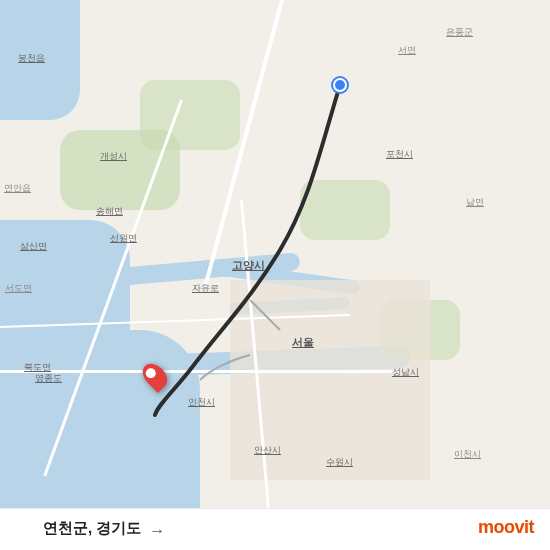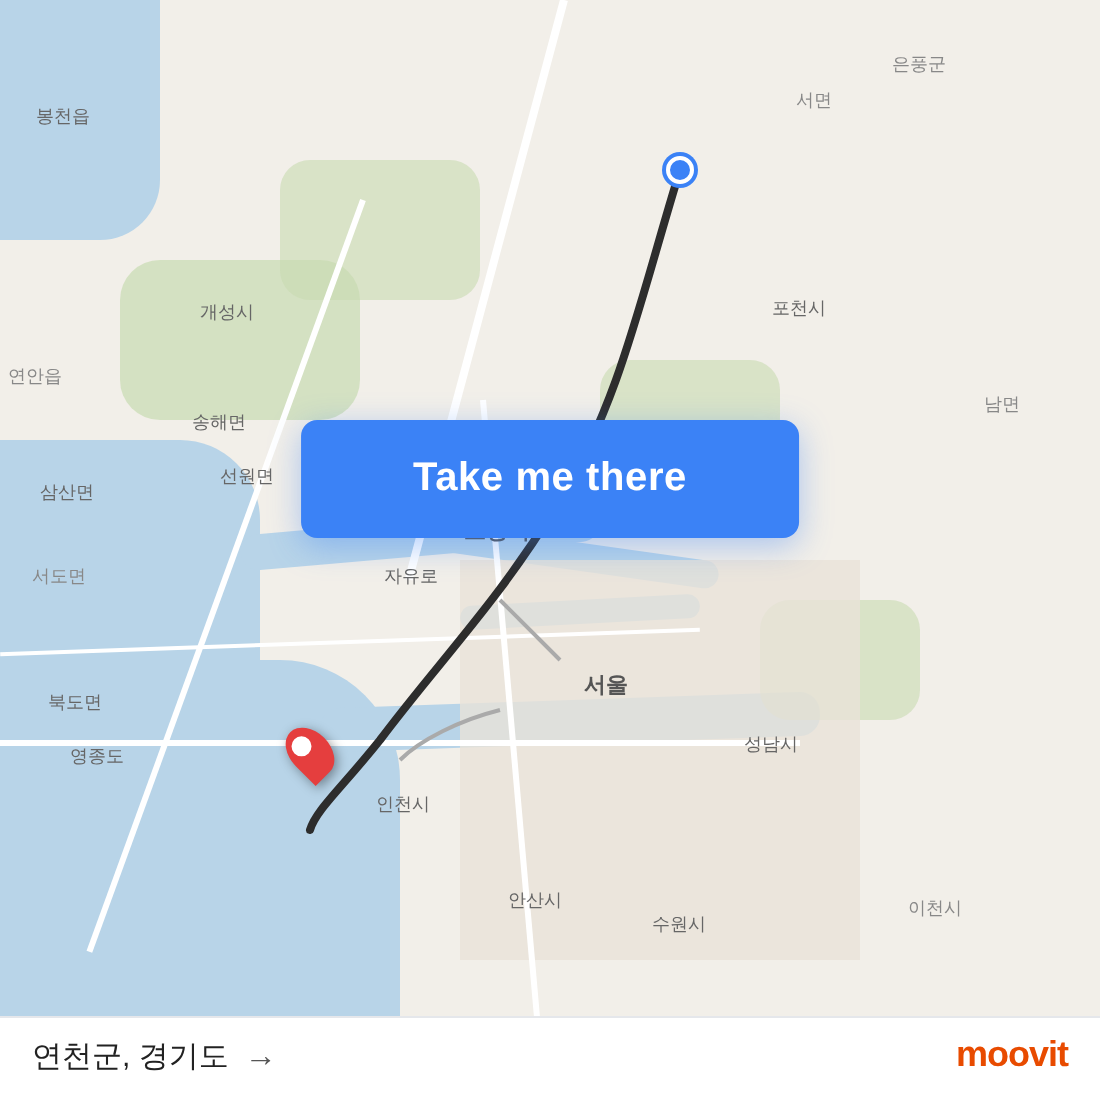--- a/index.html
+++ b/index.html
@@ -201,20 +201,21 @@
       pointer-events: none;
     }
 
     
     .map-label {
       position: absolute;
       font-size: 10px;
       color: #555;
       white-space: nowrap;
       font-weight: 500;
+      text-decoration: underline;
     }
     .map-label.small {
       font-size: 9px;
       color: #666;
     }
     .map-label.gray {
       color: #888;
     }
 
     
@@ -284,22 +285,23 @@
       right: 0;
       background: white;
       padding: 10px 16px 12px;
       border-top: 1px solid #e5e7eb;
     }
     .bottom-bar-route {
       display: flex;
       align-items: flex-end;
       gap: 8px;
       font-size: 15px;
-      font-weight: 400;
+      font-weight: 700;
       color: #222;
+      margin-left: 27px;
     }
     .route-arrow {
       font-size: 16px;
       color: #555;
     }
 
     
     .moovit-logo {
       position: absolute;
       bottom: 12px;
@@ -357,48 +359,47 @@
 
     <path d="M 340 85 C 320 150, 310 200, 280 250 C 250 300, 220 330, 190 370 C 170 395, 158 405, 155 415" stroke="#2d2d2d" stroke-width="4" fill="none" stroke-linecap="round"></path>
 
     <path d="M 250 300 C 260 310, 270 320, 280 330" stroke="#aaa" stroke-width="2" fill="none"></path>
     <path d="M 200 380 C 210 370, 230 360, 250 355" stroke="#aaa" stroke-width="2" fill="none"></path>
   </svg>
 
   <span class="map-label small" style="left:18px;top:52px">봉천읍</span>
   <span class="map-label small gray" style="left:4px;top:182px">연안읍</span>
   <span class="map-label small" style="left:20px;top:240px">삼산면</span>
-  <span class="map-label small gray" style="left:16px;top:282px">서도면</span>
-  <span class="map-label small" style="left:24px;top:345px">북도면</span>
+  <span class="map-label small gray" style="left:5px;top:282px">서도면</span>
+  <span class="map-label small" style="left:24px;top:361px">북도면</span>
   <span class="map-label small" style="left:35px;top:372px">영종도</span>
   <span class="map-label small" style="left:100px;top:150px">개성시</span>
   <span class="map-label small" style="left:96px;top:205px">송해면</span>
   <span class="map-label small" style="left:110px;top:232px">선원면</span>
   <span class="map-label small" style="left:192px;top:282px">자유로</span>
   <span class="map-label" style="left:232px;top:258px;font-size:11px;font-weight:600">고양시</span>
   <span class="map-label small gray" style="left:398px;top:44px">서면</span>
   <span class="map-label small" style="left:386px;top:148px">포천시</span>
-  <span class="map-label small gray" style="left:492px;top:196px">남면</span>
+  <span class="map-label small gray" style="left:466px;top:196px">남면</span>
   <span class="map-label" style="left:292px;top:335px;font-size:11px;font-weight:600">서울</span>
   <span class="map-label small" style="left:188px;top:396px">인천시</span>
-  <span class="map-label small" style="left:372px;top:366px">성남시</span>
+  <span class="map-label small" style="left:392px;top:366px">성남시</span>
   <span class="map-label small" style="left:254px;top:444px">안산시</span>
   <span class="map-label small" style="left:326px;top:456px">수원시</span>
   <span class="map-label small gray" style="left:454px;top:448px">이천시</span>
   <span class="map-label small gray" style="left:446px;top:26px">은풍군</span>
 
   <div class="marker-origin"></div>
 
   <div class="marker-dest">
     <div class="marker-dest-pin">
       <div class="marker-dest-inner"></div>
     </div>
   </div>
 
-  <button class="take-me-btn">Take me there</button>
 
 
   <div class="bottom-bar">
     <div class="bottom-bar-route">
       <span>연천군, 경기도</span>
       <span class="route-arrow">→</span>
     </div>
     <div class="moovit-logo">
       <span class="moovit-text">moovit</span>
     </div>

